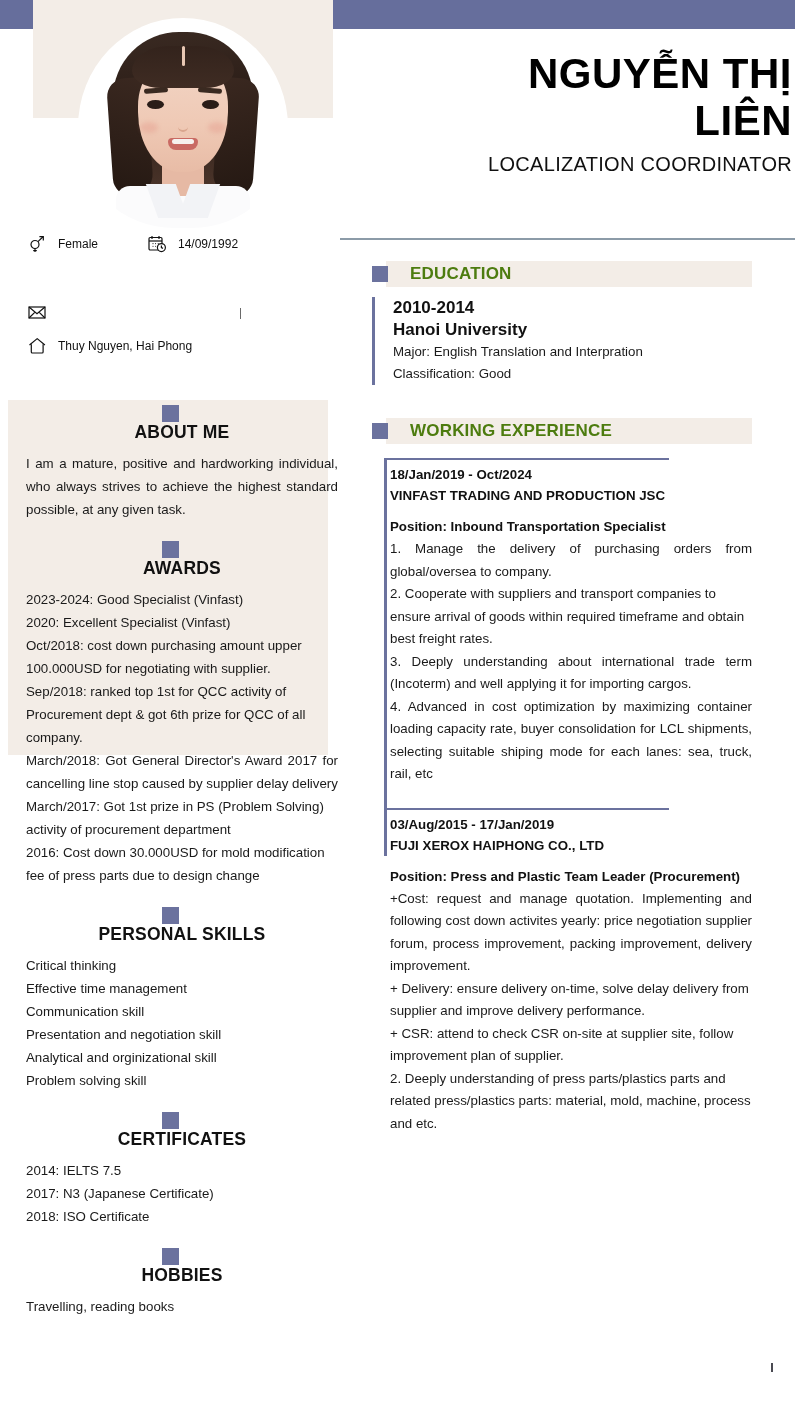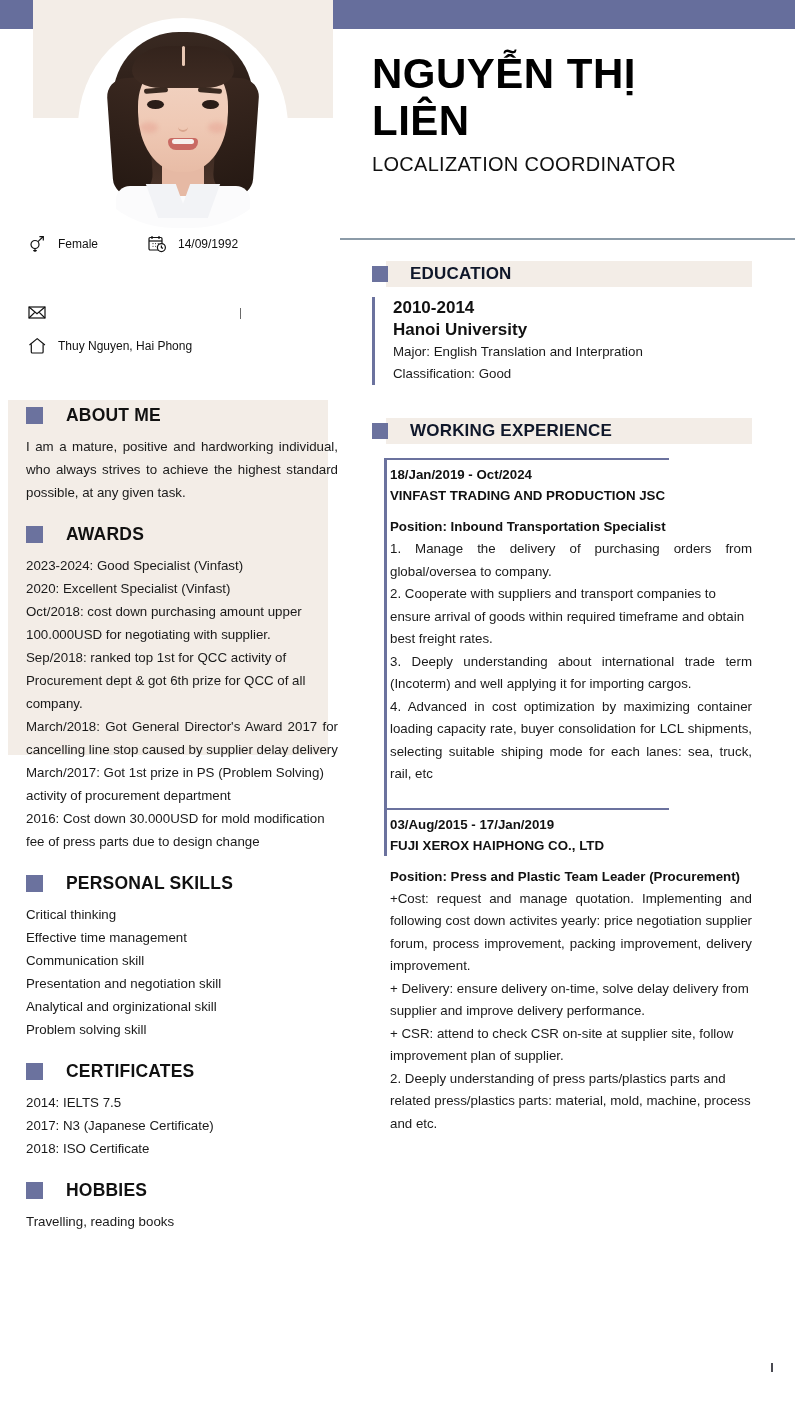--- a/index.html
+++ b/index.html
@@ -219,20 +219,21 @@
   .left-col {
     position: absolute;
     left: 26px; top: 405px;
     width: 312px;
   }
 
   .sec-head {
     display: flex;
     align-items: center;
     margin-bottom: 9px;
+    flex-direction: column;
   }
   .sec-square {
     width: 17px; height: 17px;
     background: #6B729E;
     flex: none;
     margin-right: 23px;
   }
   .sec-title {
     font-size: 17.5px;
     font-weight: bold;
@@ -256,20 +257,21 @@
     position: absolute;
     left: 340px; top: 238px;
     width: 455px; height: 2px;
     background: #8C9BA8;
   }
 
   .name-block {
     position: absolute;
     left: 372px; top: 50px;
     width: 420px;
+    text-align: right;
   }
   .name-line {
     font-size: 42px;
     font-weight: bold;
     line-height: 47px;
     letter-spacing: .5px;
     color: #000;
   }
   .job-title {
     margin-top: 6px;
@@ -292,21 +294,21 @@
     position: absolute;
     left: -14px; top: 50%;
     transform: translateY(-50%);
     width: 16px; height: 16px;
     background: #6B729E;
   }
   .r-sec-title {
     font-size: 17px;
     font-weight: bold;
     letter-spacing: .2px;
-    color: #0f172a;
+    color: #4d7c0f;
   }
 
   .edu-wrap {
     position: absolute;
     left: 372px; top: 261px;
     width: 380px;
   }
   .entry {
     margin-top: 10px;
     padding-left: 18px;

